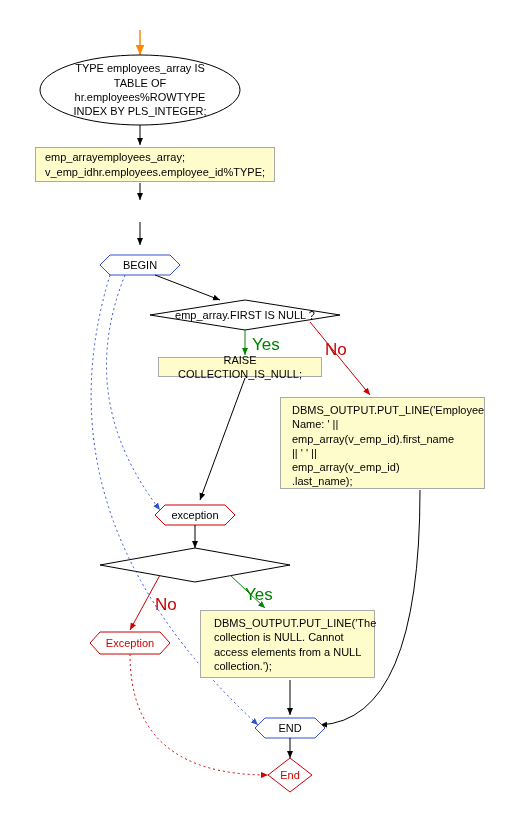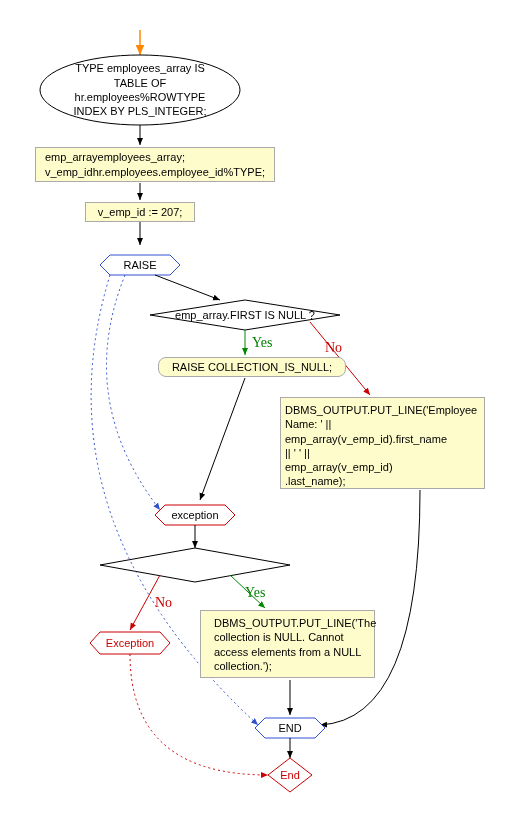--- a/index.html
+++ b/index.html
@@ -18,21 +18,21 @@
     position: absolute;
     box-sizing: border-box;
     text-align: center;
     display: flex;
     align-items: center;
     justify-content: center;
     padding: 2px 4px;
     line-height: 1.3;
   }
   .rect-yellow { border: 1px solid #aaa; background: #fffccc; }
-  .label { position: absolute; font-size: 14px; font-family: Liberation Serif, serif; }
+  .label { position: absolute; font-size: 17px; }
   .green { color: #008000; }
   .red { color: #cc0000; }
 </style>
 </head>
 <body>
 <div class="canvas">
 
 <svg width="508" height="817" viewBox="0 0 508 817">
   <defs>
     <marker id="arrow-black" markerWidth="8" markerHeight="8" refX="7" refY="3" orient="auto">
@@ -103,32 +103,31 @@
   <path d="M130 654 Q130 775 268 775" stroke="#cc0000" fill="none" stroke-dasharray="2,3" marker-end="url(#arrow-red)"></path>
 </svg>
 
 <div class="node" style="left:50px;top:68px;width:180px;height:44px;white-space:pre-line;">TYPE employees_array IS
 TABLE OF hr.employees%ROWTYPE
 INDEX BY PLS_INTEGER;</div>
 
 <div class="node rect-yellow" style="left:35px;top:147px;width:240px;height:35px;text-align:left;white-space:pre-line;">emp_arrayemployees_array;
 v_emp_idhr.employees.employee_id%TYPE;</div>
 
-<div class="node rect-yellow" style="left:85px;top:202px;width:110px;height:20px;">v_emp_id := 207;</div>
 
-<div class="node" style="left:105px;top:257px;width:70px;height:16px;">RAISE</div>
+<div class="node" style="left:105px;top:257px;width:70px;height:16px;">BEGIN</div>
 
 <div class="node" style="left:155px;top:307px;width:180px;height:16px;text-align:center;">emp_array.FIRST IS NULL ?</div>
 
 <div class="label green" style="left:252px;top:335px;">Yes</div>
 <div class="label red" style="left:325px;top:340px;">No</div>
 
-<div class="node rect-yellow" style="left:158px;top:357px;width:188px;height:20px;border-radius:8px;">RAISE COLLECTION_IS_NULL;</div>
+<div class="node rect-yellow" style="left:158px;top:357px;width:164px;height:20px;">RAISE COLLECTION_IS_NULL;</div>
 
-<div class="node rect-yellow" style="left:280px;top:397px;width:205px;height:92px;text-align:left;white-space:pre-line;justify-content:flex-start;align-items:flex-start;padding:5px 4px;">DBMS_OUTPUT.PUT_LINE('Employee Name: ' ||
+<div class="node rect-yellow" style="left:280px;top:397px;width:205px;height:92px;text-align:left;white-space:pre-line;justify-content:flex-start;align-items:flex-start;padding:5px 11px;">DBMS_OUTPUT.PUT_LINE('Employee Name: ' ||
 emp_array(v_emp_id).first_name
 || ' ' ||
 emp_array(v_emp_id)
 .last_name);</div>
 
 <div class="node" style="left:160px;top:507px;width:70px;height:16px;">exception</div>
 
 
 <div class="label red" style="left:155px;top:595px;">No</div>
 <div class="label green" style="left:245px;top:585px;">Yes</div>

